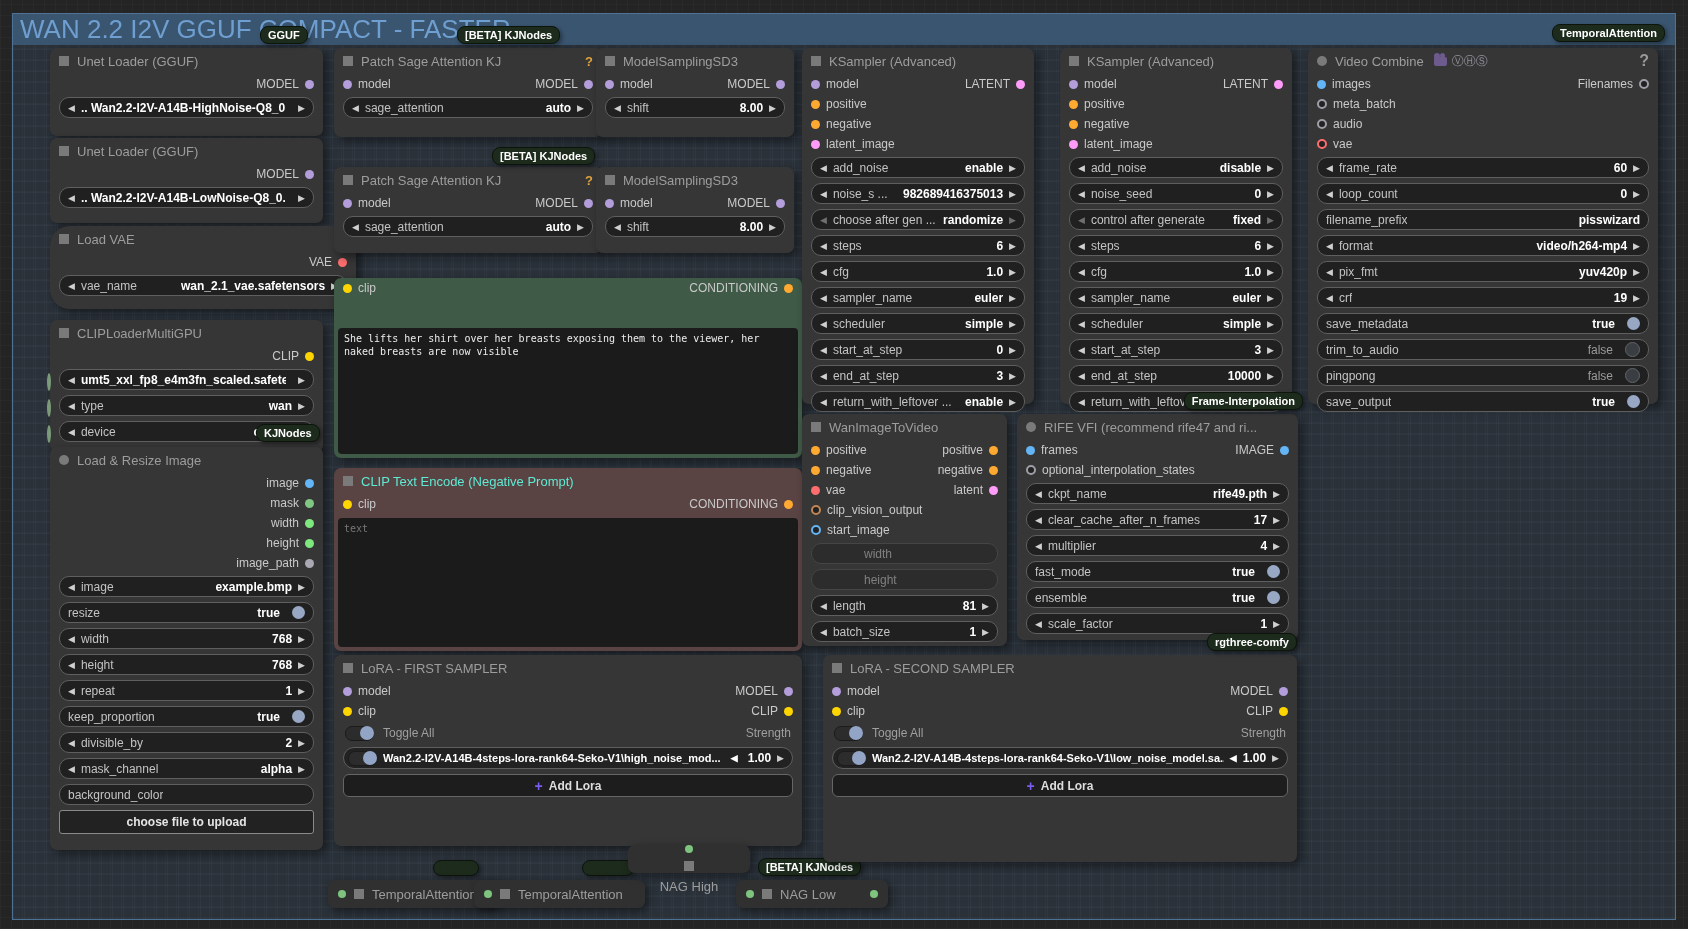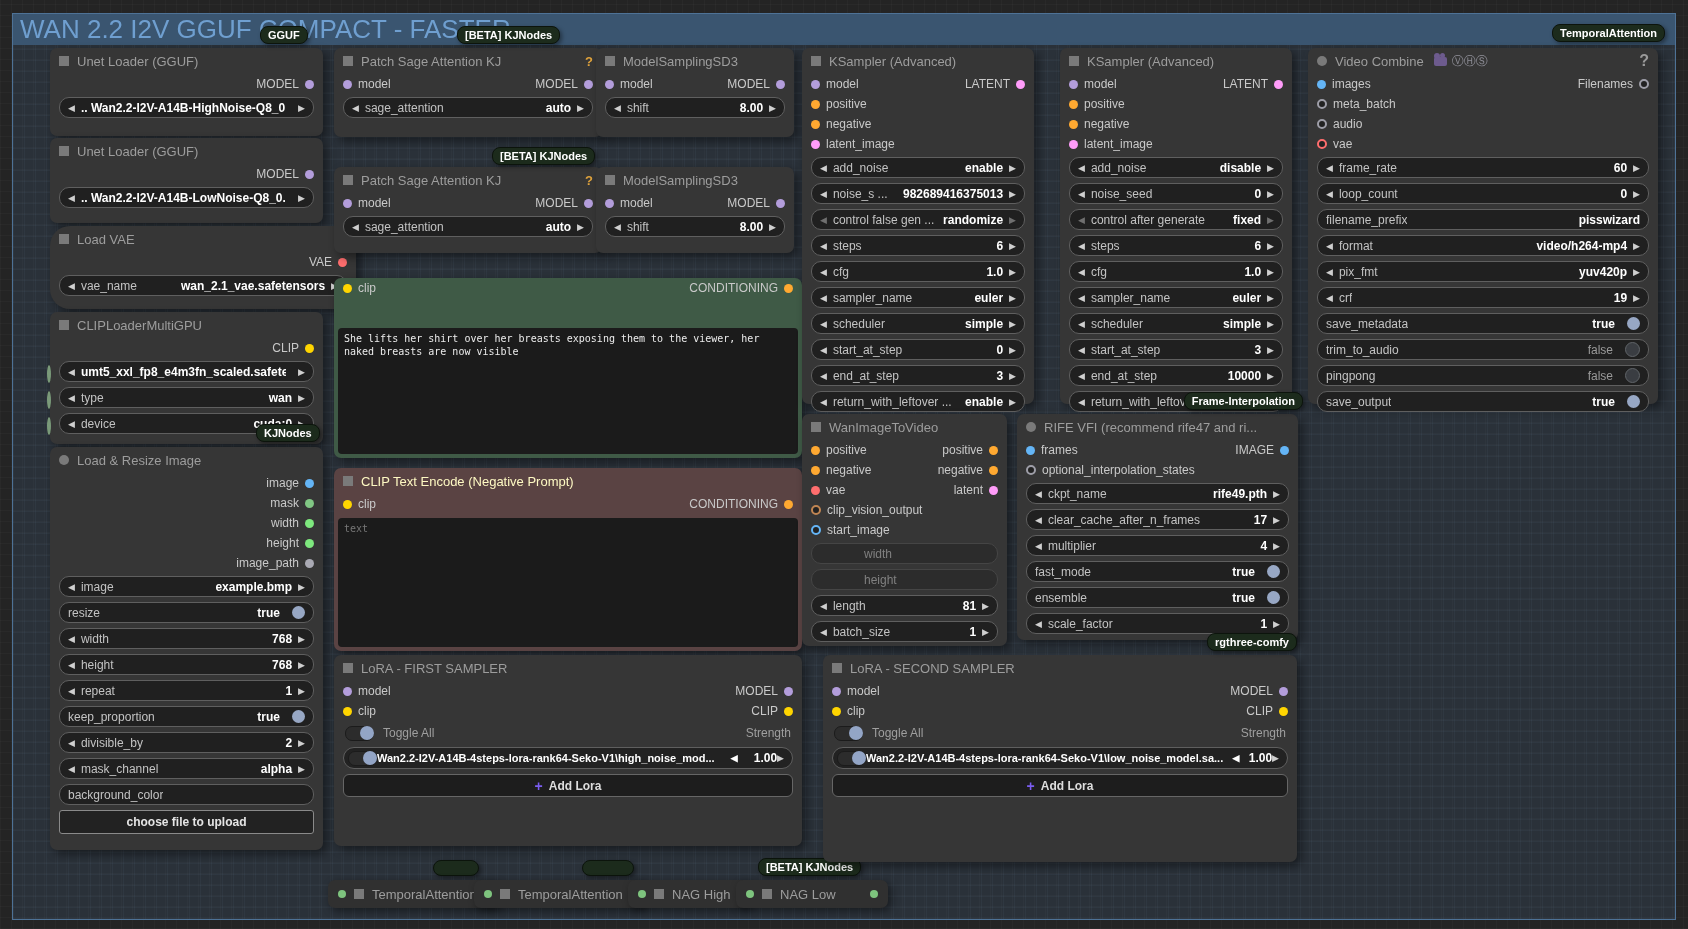--- a/index.html
+++ b/index.html
@@ -19,21 +19,21 @@
   .group-title{position:absolute;left:0;top:0;right:0;height:31px;background:#3a5570;
     color:#6f9fd0;font-size:26px;line-height:31px;padding-left:7px;white-space:nowrap;
     overflow:hidden;}
   .node{position:absolute;background:#363636;border-radius:7px;z-index:10;
     box-shadow:4px 4px 10px rgba(0,0,0,.45);font-size:12px;color:#c9c9c9;}
   .node.green{background:#3f5a46;}
   .node.maroon{background:#5a4343;}
   .hdr{height:26px;display:flex;align-items:center;gap:8px;padding:0 9px;
     color:#9d9d9d;font-size:13px;white-space:nowrap;overflow:hidden;}
   .green .hdr{color:#a9b6a9;}
-  .maroon .hdr{color:#fef9c3;}
+  .maroon .hdr{color:#5eead4;}
   .sq{width:10px;height:10px;background:#7a7a7a;flex:none;}
   .ci{width:10px;height:10px;border-radius:50%;background:#7a7a7a;flex:none;}
   .help{margin-left:auto;color:#e0a33c;font-weight:bold;font-size:13px;}
   .help2{margin-left:auto;color:#9a9a9a;font-weight:bold;font-size:16px;}
   .vhs{display:flex;align-items:center;gap:3px;color:#8f8f98;font-size:12px;}
   .cam{width:13px;height:9px;background:#6d5b8e;border-radius:2px;position:relative;margin:0 2px;}
   .cam::before{content:"";position:absolute;top:-4px;left:0;width:6px;height:6px;border-radius:50%;background:#6d5b8e;}
   .cam::after{content:"";position:absolute;top:-4px;left:6px;width:5px;height:5px;border-radius:50%;background:#6d5b8e;}
   .row{height:20px;display:flex;align-items:center;padding:0 9px;gap:6px;}
   .dot{width:9px;height:9px;border-radius:50%;flex:none;}
@@ -57,21 +57,21 @@
   .btn{height:21px;border:1px solid #666;border-radius:6px;background:#1d1d1d;display:flex;
     align-items:center;justify-content:center;font-weight:bold;color:#ddd;gap:6px;flex:none;}
   .btn .plus{color:#7a5df0;font-size:14px;}
   .upload{height:22px;border:1px solid #8a8a8a;border-radius:3px;background:#222;display:flex;
     align-items:center;justify-content:center;font-weight:bold;color:#e5e5e5;flex:none;}
   .lhead{display:flex;align-items:center;gap:9px;color:#9f9f9f;padding:0 2px;height:18px;flex:none;}
   .lhead .strength{margin-left:auto;}
   .track{width:27px;height:13px;background:#2c2c2c;border:1px solid #1b1b1b;border-radius:7px;position:relative;flex:none;}
   .tknob{position:absolute;right:-1px;top:-1px;width:14px;height:14px;border-radius:50%;background:#93a5c6;}
   .lorapill{height:20px;background:#222;border:1px solid #5f5f5f;border-radius:11px;display:flex;
-    align-items:center;padding:0 8px 0 4px;gap:0;flex:none;}
+    align-items:center;padding:0 8px 0 4px;gap:6px;flex:none;}
   .lorapill .nm{color:#fff;font-weight:bold;font-size:11px;white-space:nowrap;overflow:hidden;flex-shrink:1;}
   .lorapill .val{margin-left:auto;color:#fff;font-weight:bold;white-space:nowrap;}
   .ta{position:absolute;left:4px;right:4px;bottom:4px;background:#1b1b1b;border-radius:4px;
     border:none;resize:none;color:#ececec;font-family:"DejaVu Sans Mono",monospace;
     font-size:10px;line-height:13px;padding:4px 6px;white-space:pre-wrap;overflow:hidden;}
   .ta.ph{color:#777;}
   .cnode{position:absolute;height:28px;background:#303030;border-radius:7px;z-index:10;
     box-shadow:3px 3px 8px rgba(0,0,0,.45);display:flex;align-items:center;gap:8px;
     padding:0 10px;color:#9d9d9d;font-size:13px;white-space:nowrap;}
   .gdot{width:8px;height:8px;border-radius:50%;background:#7ec47e;flex:none;}
@@ -143,21 +143,21 @@
       </div>
       <div class="widgets">
         <div class="pill">
           <span class="arrow">◀</span>
           <span class="lbl">vae_name</span>
           <span class="val">wan_2.1_vae.safetensors</span>
           <span class="arrow">▶</span>
         </div>
       </div>
     </div>
-    <div class="node" style="left: 50px; top: 312px; width: 273px; height: 132px;">
+    <div class="node" style="left: 50px; top: 320px; width: 273px; height: 132px;">
       <div class="hdr">
         <span class="sq"></span>
         <span>CLIPLoaderMultiGPU</span>
       </div>
       <div class="row">
         <span class="slot-r">
           <span>CLIP</span>
           <span class="dot" style="background: rgb(255, 213, 0);"></span>
         </span>
       </div>
@@ -492,21 +492,21 @@
           <span class="arrow">▶</span>
         </div>
         <div class="pill">
           <span class="arrow">◀</span>
           <span class="lbl">noise_s ...</span>
           <span class="val">982689416375013</span>
           <span class="arrow">▶</span>
         </div>
         <div class="pill dim">
           <span class="arrow">◀</span>
-          <span class="lbl">control false gen ...</span>
+          <span class="lbl">choose after gen ...</span>
           <span class="val">randomize</span>
           <span class="arrow">▶</span>
         </div>
         <div class="pill">
           <span class="arrow">◀</span>
           <span class="lbl">steps</span>
           <span class="val">6</span>
           <span class="arrow">▶</span>
         </div>
         <div class="pill">
@@ -917,21 +917,21 @@
     <div class="cnode" style="left: 328px; top: 880px; width: 150px;">
       <span class="gdot"></span>
       <span class="sq"></span>
       <span>TemporalAttention</span>
     </div>
     <div class="cnode" style="left: 474px; top: 880px; width: 151px;">
       <span class="gdot"></span>
       <span class="sq"></span>
       <span>TemporalAttention</span>
     </div>
-    <div class="cnode" style="left: 628px; top: 880px; width: 102px;">
+    <div class="cnode" style="left: 628px; top: 845px; width: 102px; flex-direction: column;">
       <span class="gdot"></span>
       <span class="sq"></span>
       <span>NAG High</span>
     </div>
     <div class="cnode" style="left: 736px; top: 880px; width: 132px;">
       <span class="gdot"></span>
       <span class="sq"></span>
       <span>NAG Low</span>
       <span class="gdot rdot"></span>
     </div>

